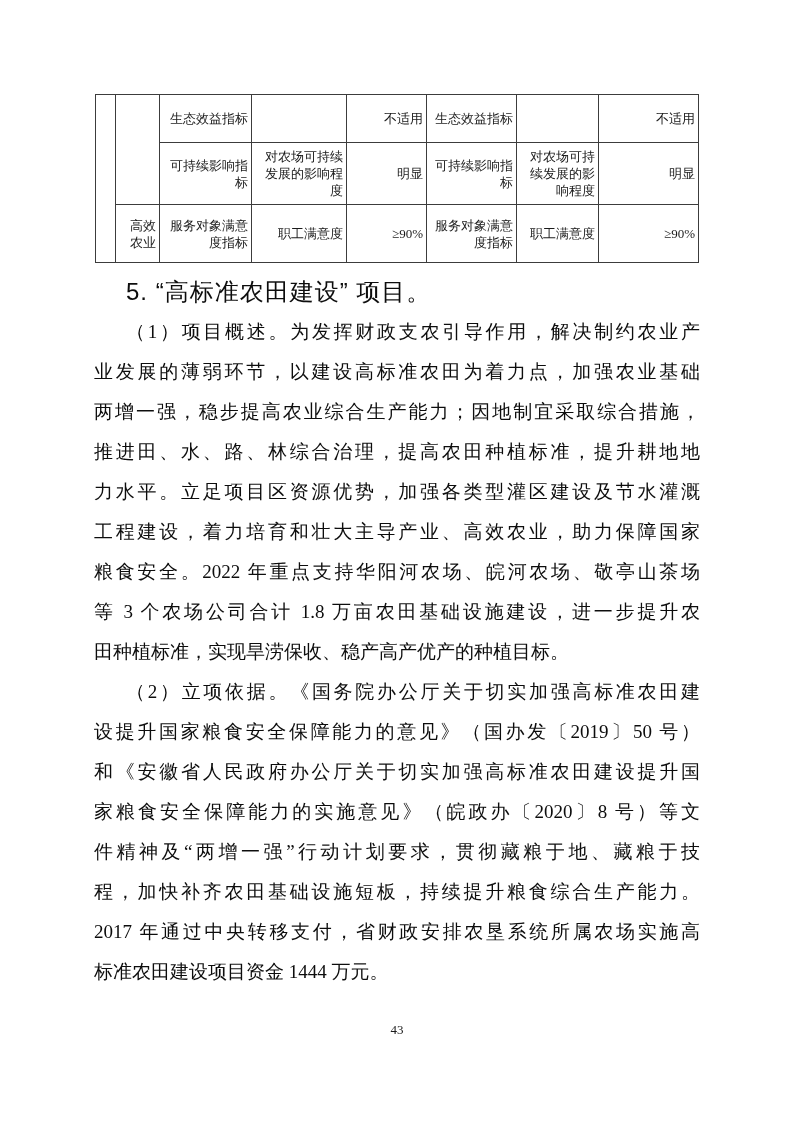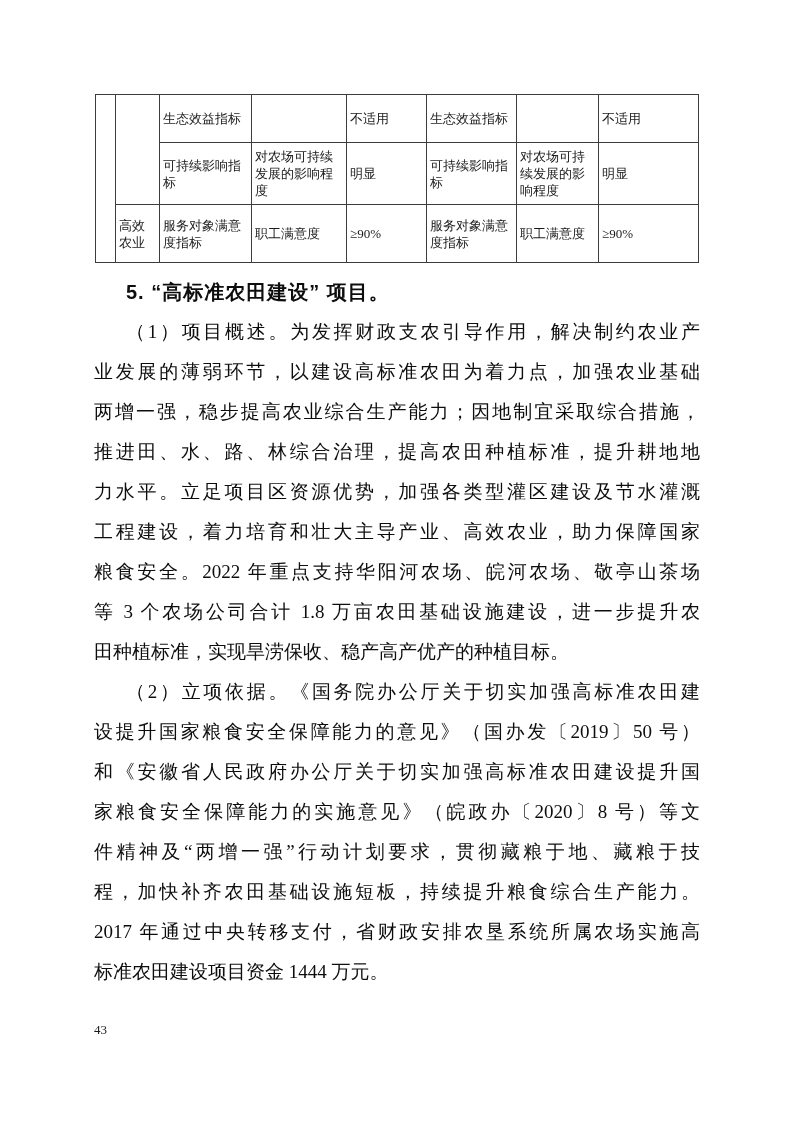--- a/index.html
+++ b/index.html
@@ -20,21 +20,21 @@
     top: 94px;
     width: 603px;
     border-collapse: collapse;
     table-layout: fixed;
     font-size: 13px;
     line-height: 17px;
     color: #1a1a1a;
   }
   .indicator-table td {
     border: 1px solid #3c3c3c;
-    text-align: left;
+    text-align: right;
     vertical-align: middle;
     padding: 2px 3px;
     word-break: break-all;
     overflow: hidden;
   }
   tr.r1 { height: 48px; }
   tr.r2 { height: 62px; }
   tr.r3 { height: 58px; }
 
   
@@ -42,41 +42,41 @@
     position: absolute;
     left: 94px;
     top: 272px;
     width: 606px;
     font-size: 19px;
     line-height: 40px;
     color: #0d0d0d;
   }
   .heading {
     font-family: "Liberation Sans", "DejaVu Sans", sans-serif;
-    font-weight: bold;
-    font-size: 20px;
+    font-weight: normal;
+    font-size: 24px;
     line-height: 40px;
     text-indent: 32px;
     letter-spacing: 1px;
   }
   .text-line {
     height: 40px;
     text-align: justify;
     text-align-last: justify;
   }
   .text-line.first { text-indent: 32px; }
   .text-line.final { text-align-last: left; }
 
   
   .pagenum {
     position: absolute;
     left: 94px;
     top: 1022px;
     width: 606px;
-    text-align: left;
+    text-align: center;
     font-size: 13px;
     color: #1a1a1a;
   }
 </style>
 </head>
 <body>
 
 <div class="page">
 
   <table class="indicator-table">

